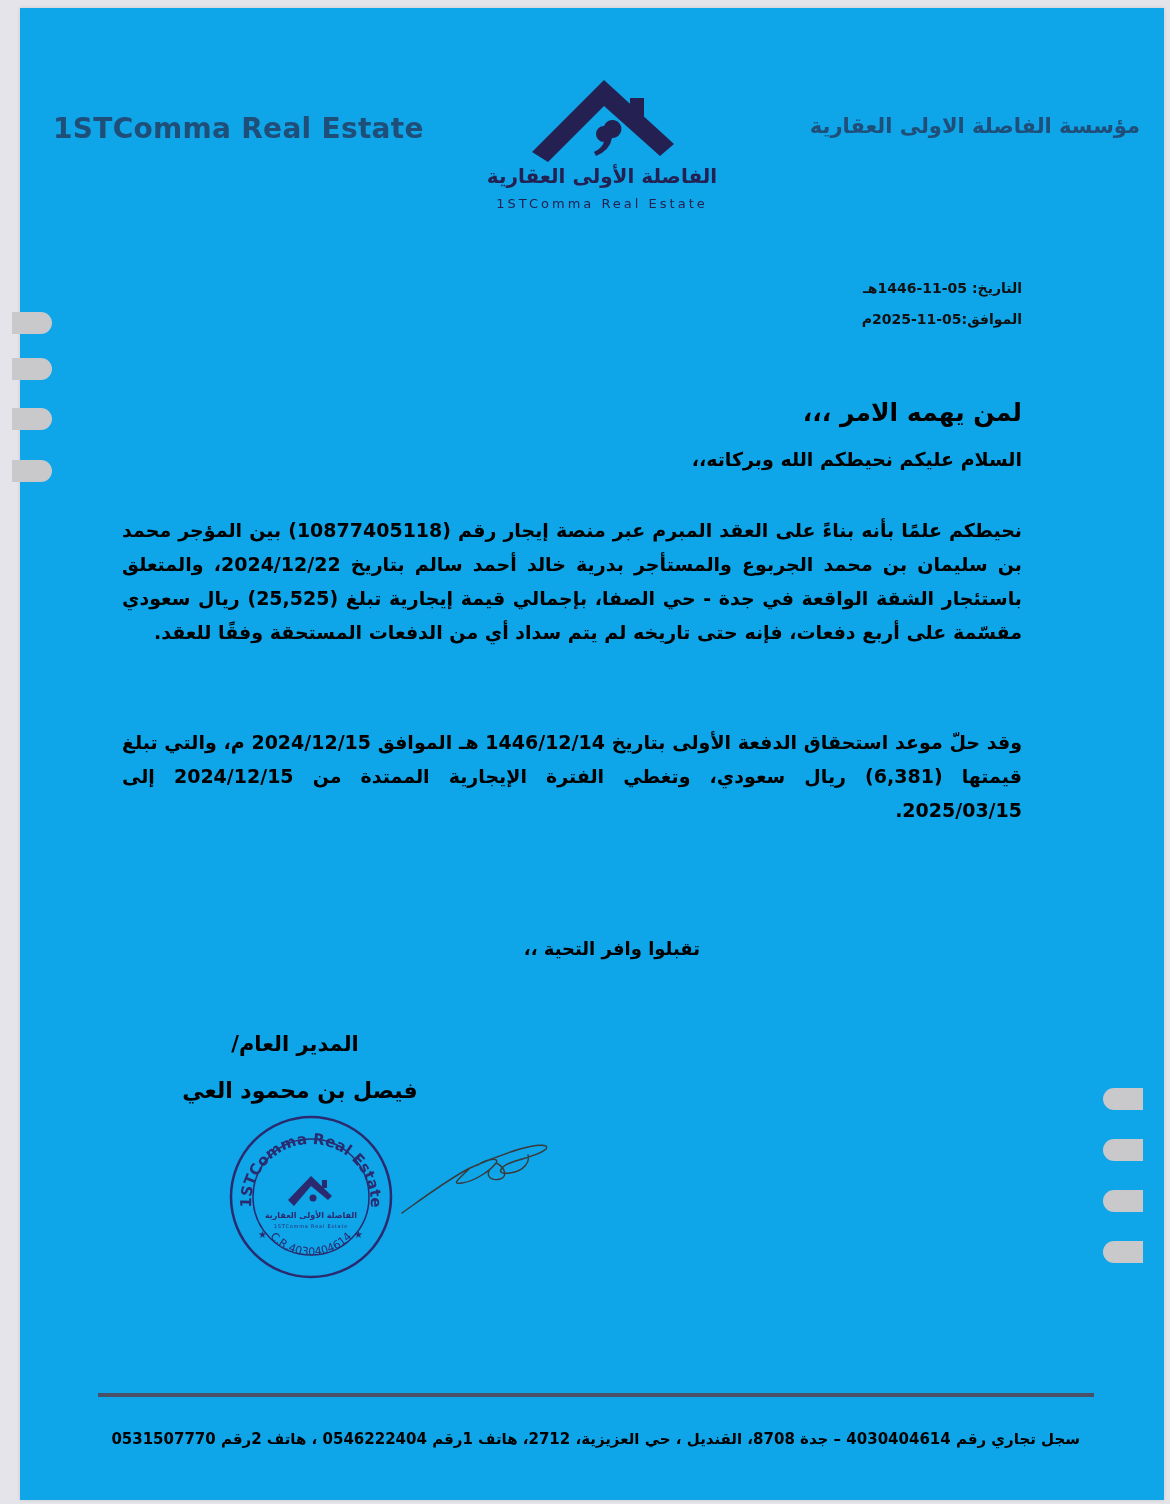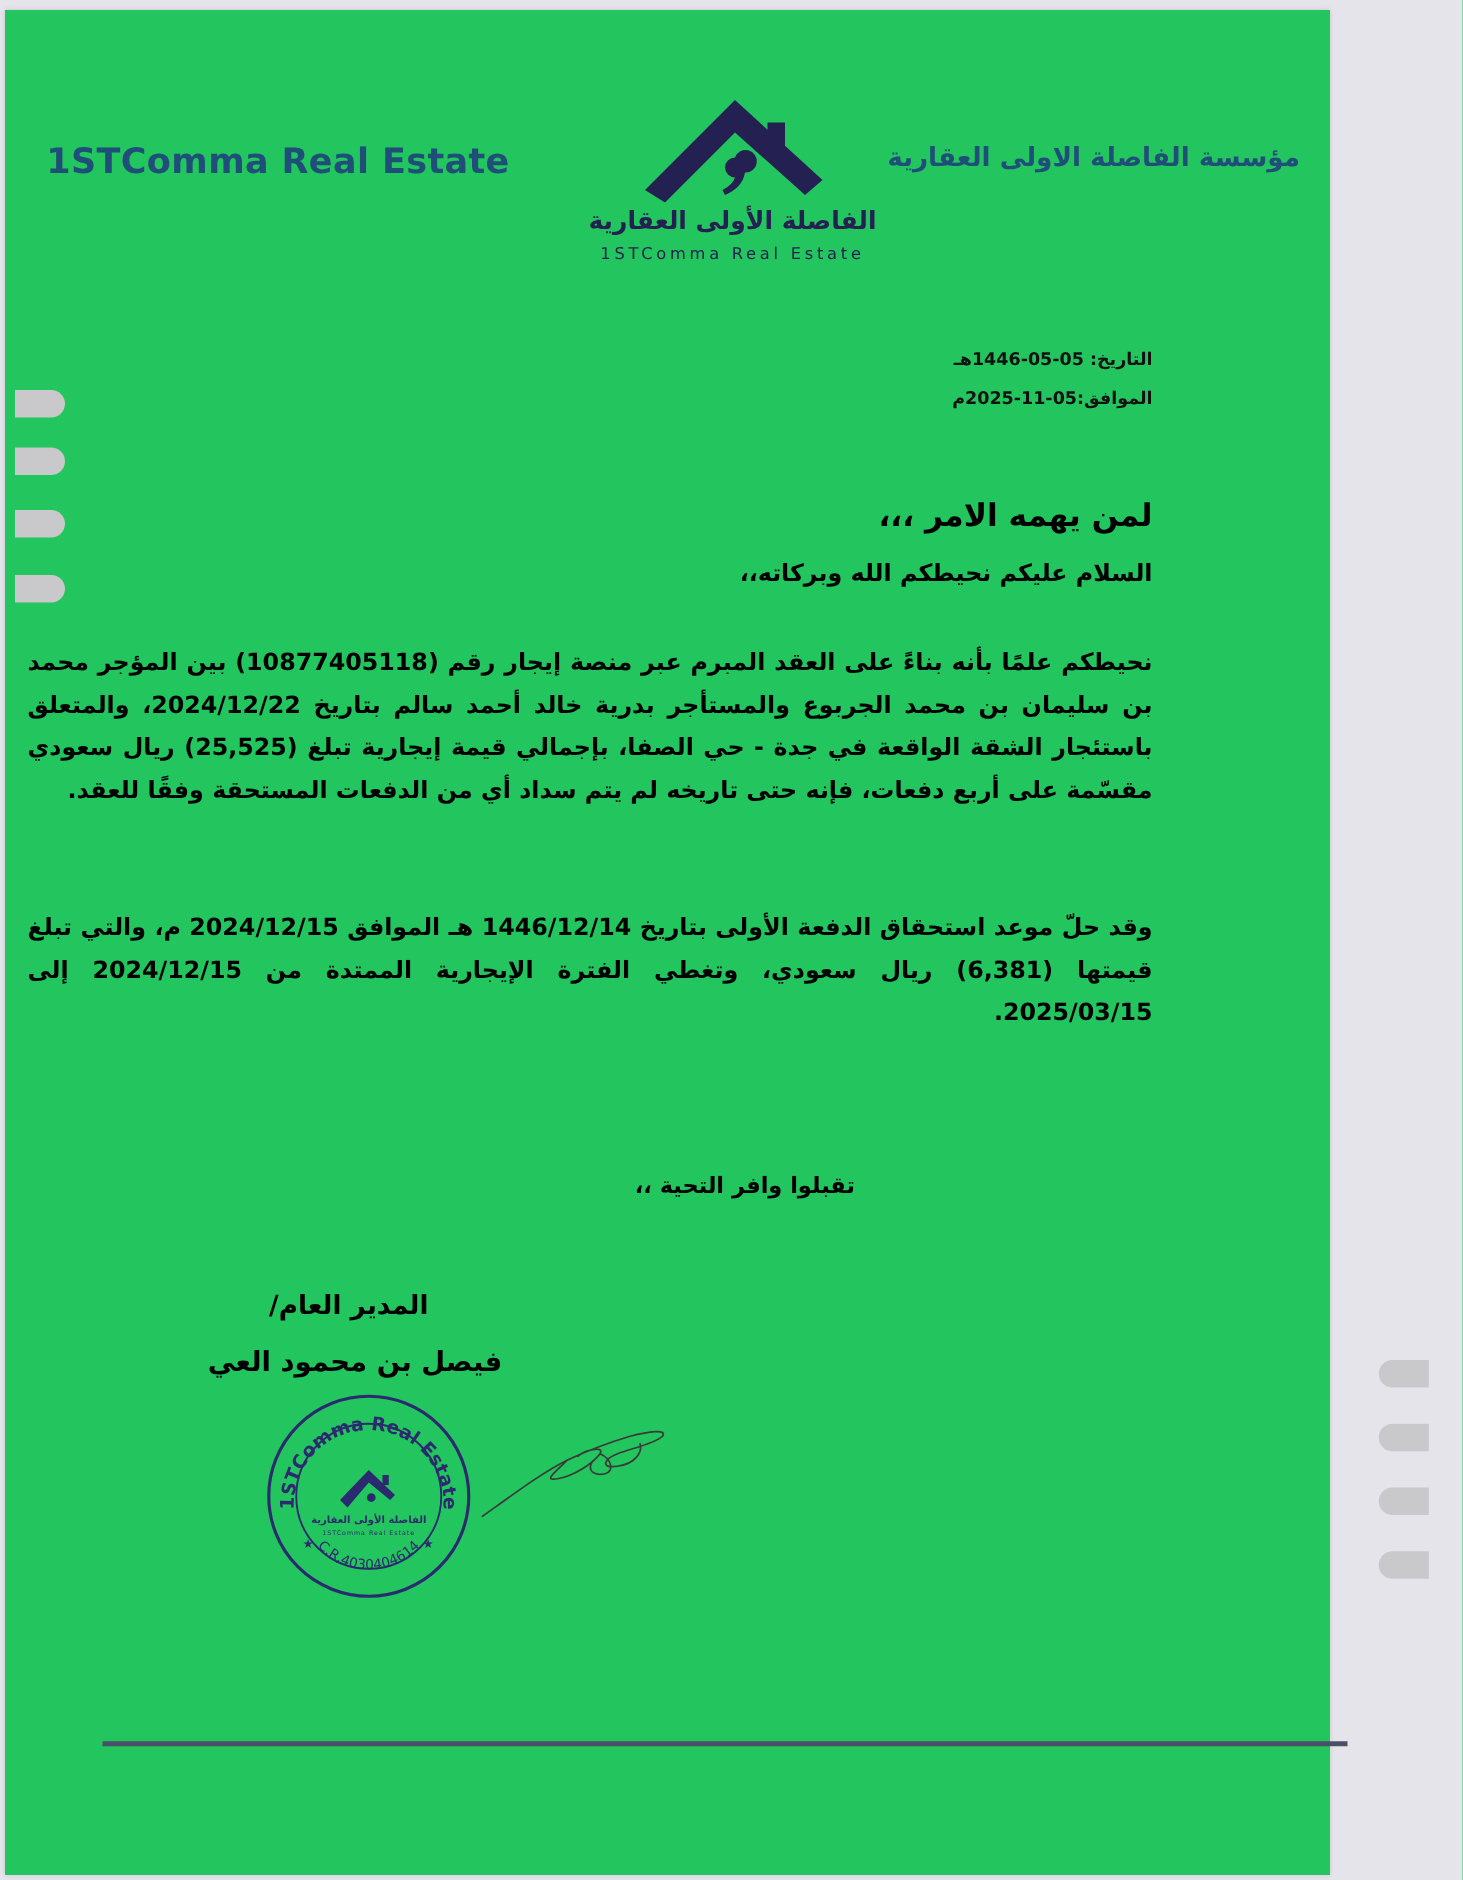--- a/index.html
+++ b/index.html
@@ -3,23 +3,23 @@
 <meta charset="utf-8">
 <style>
   html, body { margin: 0; padding: 0; }
   body {
     width: 1170px; height: 1504px;
     background: #e4e4ea;
     position: relative; overflow: hidden;
     font-family: "DejaVu Sans", sans-serif;
   }
   .page {
-    position: absolute; left: 4px; top: 8px;
-    width: 1060px; height: 1492px;
-    background: #22c55e;
+    position: absolute; left: 20px; top: 8px;
+    width: 1144px; height: 1492px;
+    background: #0ea5e9;
     box-shadow: 0 0 4px rgba(0,0,0,0.12);
   }
   .abs { position: absolute; }
   .hdr-en {
     left: 33px; top: 104px;
     font-family: "DejaVu Sans", sans-serif; font-weight: bold;
     font-size: 28px; color: #1f4e79; letter-spacing: 0.3px;
     white-space: nowrap;
   }
   .hdr-ar {
@@ -77,21 +77,21 @@
       <polygon points="6,82 78,10 148,74 134,86 78,36 22,92" fill="#242152"></polygon>
       <polygon points="104,28 118,28 118,48 104,40" fill="#242152"></polygon>
       <path d="M78,56 a9,9 0 1,1 8,12 q-2,12 -16,18 l-2,-4 q8,-4 10,-10 a8,8 0 0,1 0,-16z" fill="#242152"></path>
     </svg>
     <div class="logo-ar">الفاصلة الأولى العقارية</div>
     <div class="logo-en">1STComma Real Estate</div>
   </div>
 
   <div class="abs hdr-ar">مؤسسة الفاصلة الاولى العقارية</div>
 
-  <div class="abs rtl date-line" style="top:272px;">التاريخ: 05-05-1446هـ</div>
+  <div class="abs rtl date-line" style="top:272px;">التاريخ: 05-11-1446هـ</div>
   <div class="abs rtl date-line" style="top:303px;">الموافق:05-11-2025م</div>
 
   <div class="abs rtl greet1">لمن يهمه الامر ،،،</div>
   <div class="abs rtl greet2">السلام عليكم نحيطكم الله وبركاته،،</div>
 
   <div class="abs rtl para" style="top:505px;">نحيطكم علمًا بأنه بناءً على العقد المبرم عبر منصة إيجار رقم (10877405118) بين المؤجر محمد بن سليمان بن محمد الجربوع والمستأجر بدرية خالد أحمد سالم بتاريخ 2024/12/22، والمتعلق باستئجار الشقة الواقعة في جدة - حي الصفا، بإجمالي قيمة إيجارية تبلغ (25,525) ريال سعودي مقسّمة على أربع دفعات، فإنه حتى تاريخه لم يتم سداد أي من الدفعات المستحقة وفقًا للعقد.</div>
   <div class="abs rtl para" style="top:717px;">وقد حلّ موعد استحقاق الدفعة الأولى بتاريخ 1446/12/14 هـ الموافق 2024/12/15 م، والتي تبلغ قيمتها (6,381) ريال سعودي، وتغطي الفترة الإيجارية الممتدة من 2024/12/15 إلى 2025/03/15.</div>
 
   <div class="abs rtl closing">تقبلوا وافر التحية ،،</div>
 
@@ -122,20 +122,21 @@
     </svg>
   </div>
 
   <div class="abs signature">
     <svg width="160" height="90" viewBox="0 0 160 90">
       <path d="M2,80 C30,60 50,45 70,35 C85,28 100,22 120,16 C135,12 150,10 146,16 C140,22 120,26 110,30 C100,34 95,42 110,40 C125,38 130,28 128,22 M70,35 C60,45 50,52 62,50 C75,48 90,38 96,30 C100,24 86,26 78,32 M96,30 C105,34 108,44 100,46 C92,48 85,44 90,36" fill="none" stroke="#3a3a3a" stroke-width="1.4" stroke-linecap="round"></path>
     </svg>
   </div>
 
   <div class="abs rule"></div>
+  <div class="abs rtl footer">سجل تجاري رقم 4030404614 – جدة 8708، القنديل ، حي العزيزية، 2712، هاتف 1رقم 0546222404 ، هاتف 2رقم 0531507770</div>
 </div>
 
 <div class="tab left" style="top:312px;"></div>
 <div class="tab left" style="top:358px;"></div>
 <div class="tab left" style="top:408px;"></div>
 <div class="tab left" style="top:460px;"></div>
 <div class="tab right" style="top:1088px;"></div>
 <div class="tab right" style="top:1139px;"></div>
 <div class="tab right" style="top:1190px;"></div>
 <div class="tab right" style="top:1241px;"></div>

